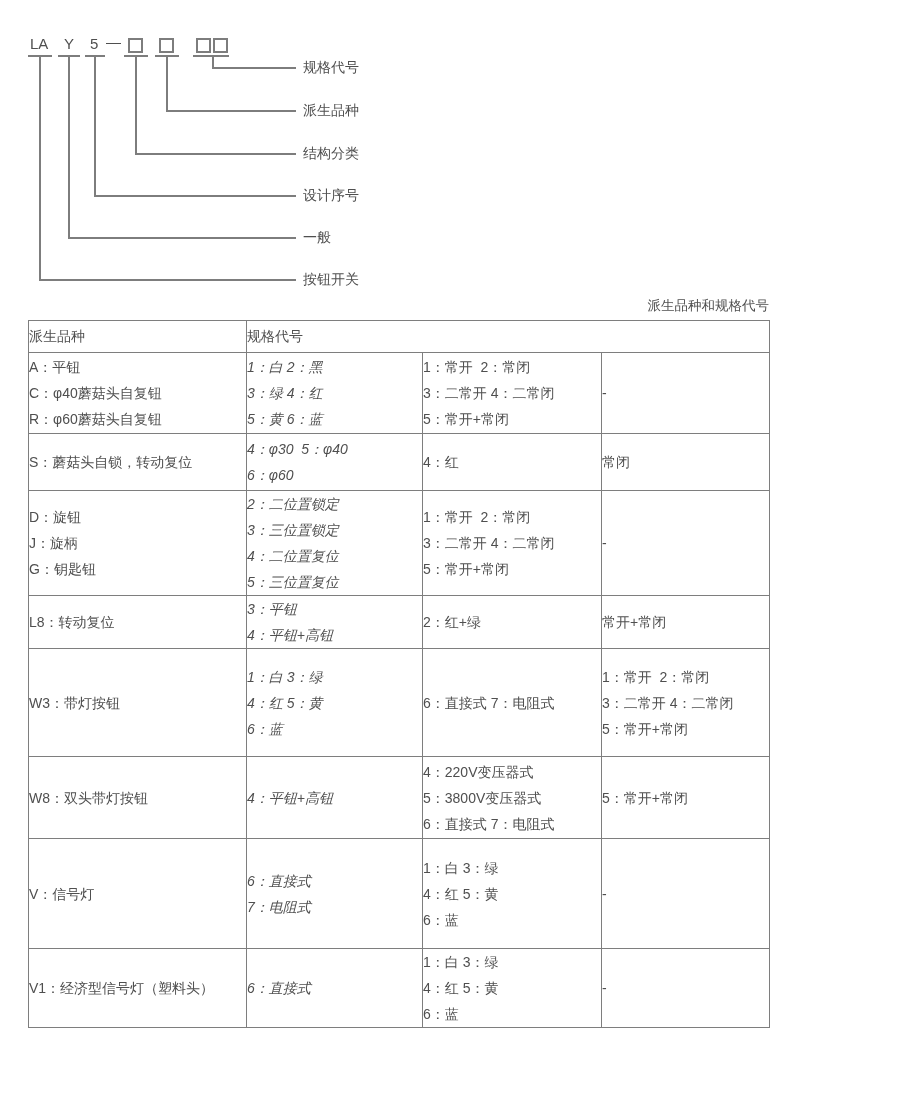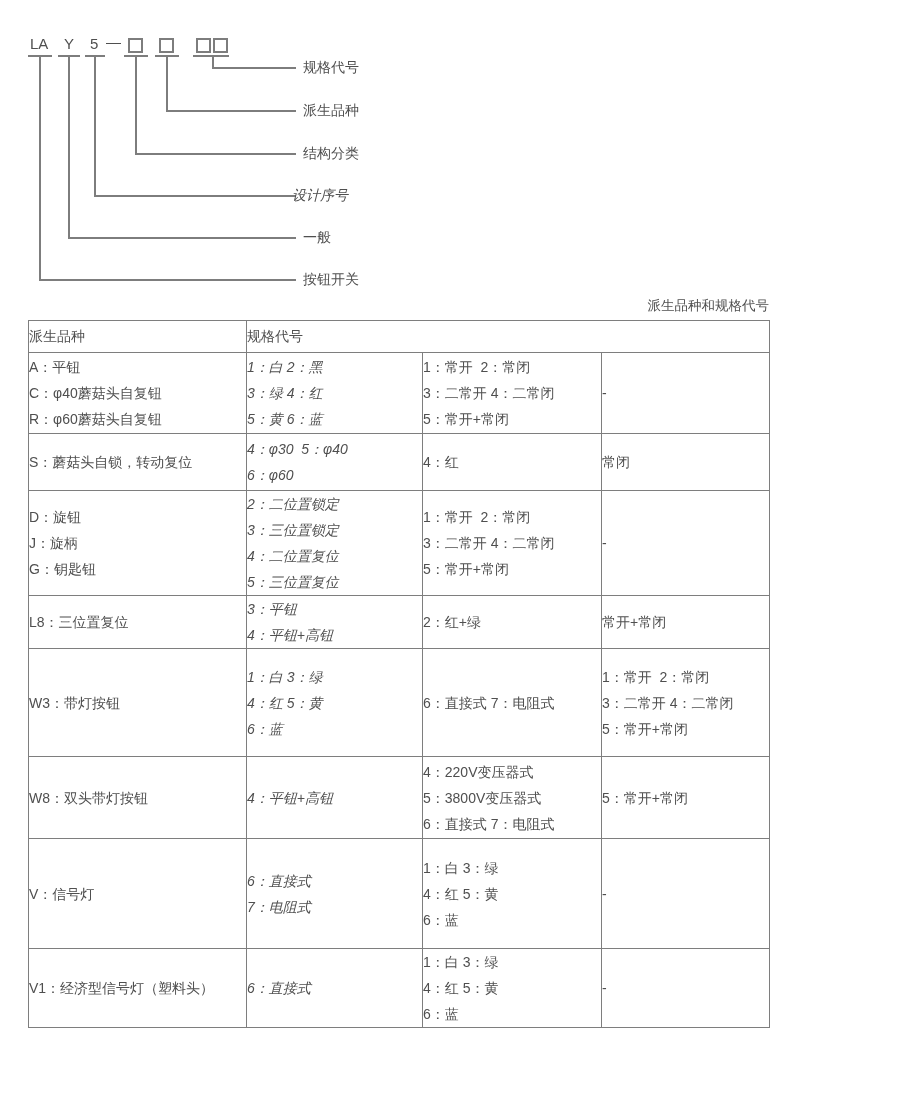--- a/index.html
+++ b/index.html
@@ -67,21 +67,21 @@
     <div class="dline" style="left:212px;top:67px;width:84px;height:1.5px;"></div>
     <div class="dline" style="left:166px;top:110px;width:130px;height:1.5px;"></div>
     <div class="dline" style="left:135px;top:153px;width:161px;height:1.5px;"></div>
     <div class="dline" style="left:94px;top:195px;width:202px;height:1.5px;"></div>
     <div class="dline" style="left:68px;top:237px;width:228px;height:1.5px;"></div>
     <div class="dline" style="left:39px;top:279px;width:257px;height:1.5px;"></div>
 
     <span class="dlabel" style="left:303px;top:59px;">规格代号</span>
     <span class="dlabel" style="left:303px;top:102px;">派生品种</span>
     <span class="dlabel" style="left:303px;top:145px;">结构分类</span>
-    <span class="dlabel" style="left:292px;top:187px;font-style:italic;">设计序号</span>
+    <span class="dlabel" style="left:303px;top:187px;">设计序号</span>
     <span class="dlabel" style="left:303px;top:229px;">一般</span>
     <span class="dlabel" style="left:303px;top:271px;text-align:center;">按钮开关</span>
   </div>
 
   <div class="tbl-title">派生品种和规格代号</div>
 
   <table class="spec">
     <colgroup>
       <col style="width:218px">
         <col style="width:176px">
@@ -148,21 +148,21 @@
         <div class="ln">3：二常开 4：二常闭</div>
         <div class="ln">5：常开+常闭</div>
       </td>
       <td class="c4 ctr">
         <div class="ln">-</div>
       </td>
     </tr>
 
     <tr style="height:52px">
       <td class="c1">
-        <div class="ln">L8：三位置复位</div>
+        <div class="ln">L8：转动复位</div>
       </td>
       <td class="c2">
         <div class="ln">3：平钮</div>
         <div class="ln">4：平钮+高钮</div>
       </td>
       <td class="c3">
         <div class="ln">2：红+绿</div>
       </td>
       <td class="c4">
         <div class="ln">常开+常闭</div>

